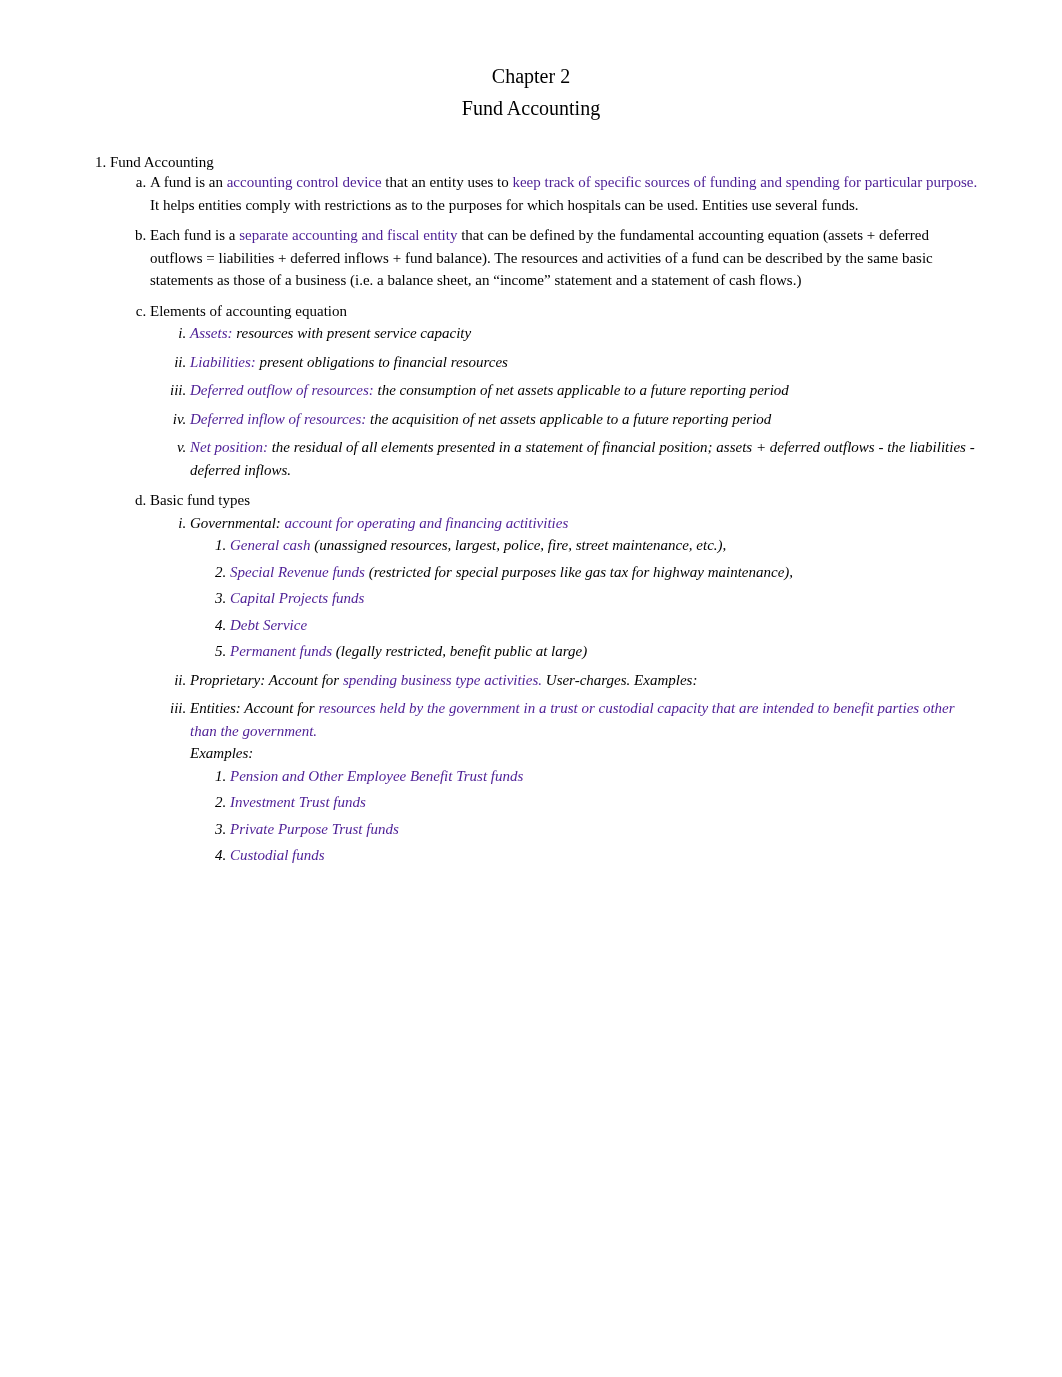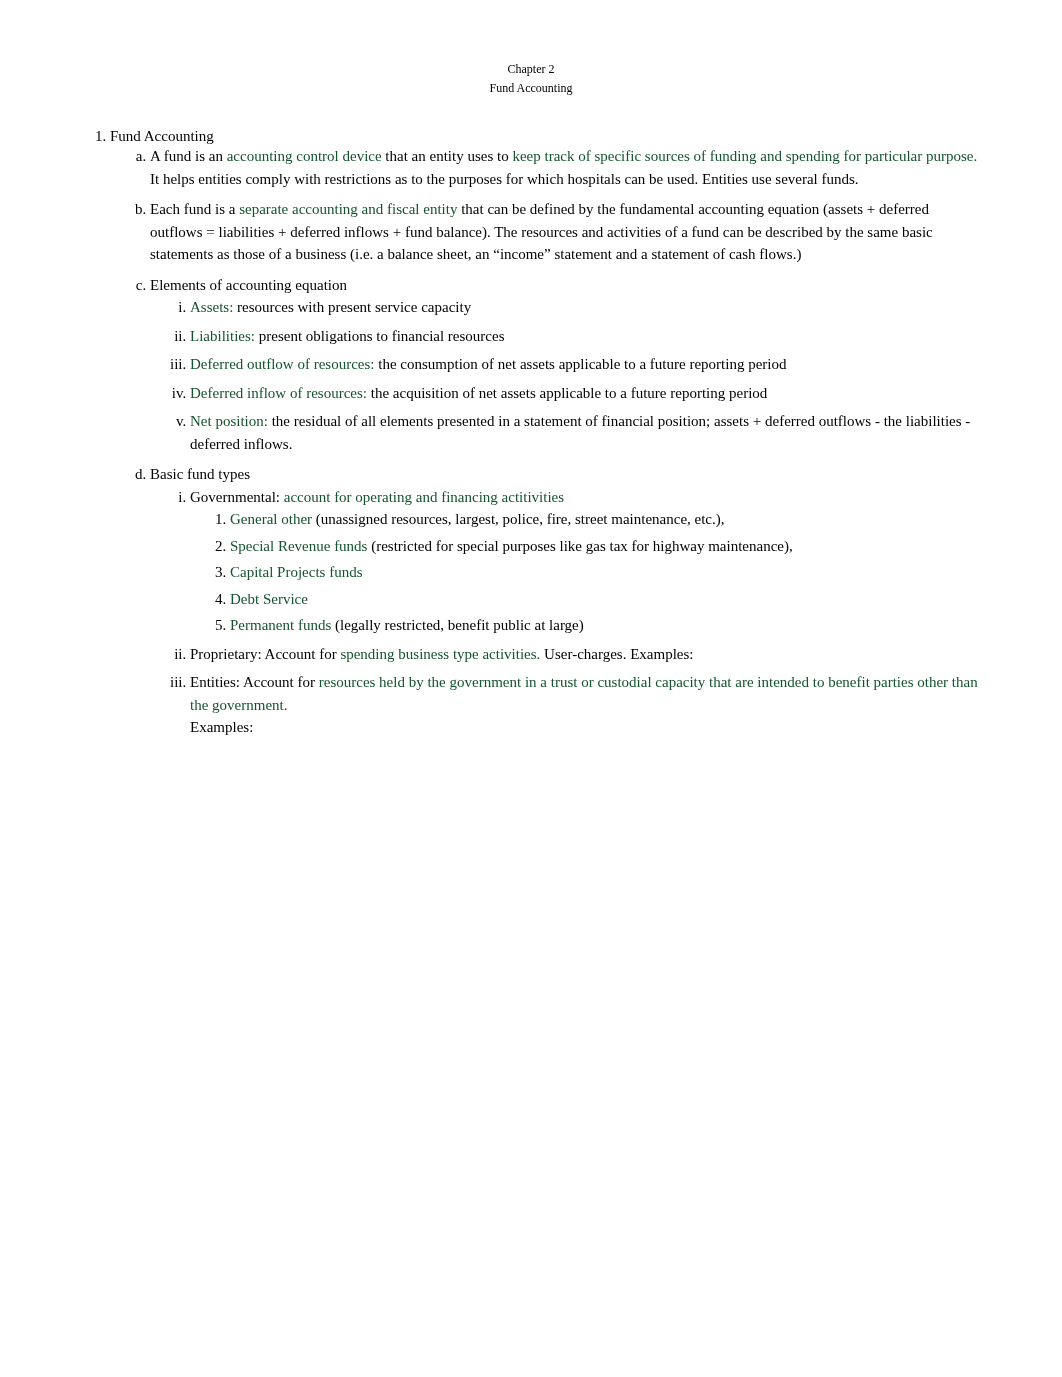--- a/index.html
+++ b/index.html
@@ -17,27 +17,27 @@
       min-height: 1377px;
       padding: 60px 80px 60px 80px;
     }
 
     .page-header {
       text-align: center;
       margin-bottom: 30px;
     }
 
     .page-header h1 {
-      font-size: 12px;
+      font-size: 20px;
       font-weight: normal;
       line-height: 1.6;
     }
 
     .blue {
-      color: #14532d;
+      color: #4c1d95;
       margin-top: 10px;
     }
 
     ol.level1 {
       list-style: decimal;
       padding-left: 30px;
       margin-bottom: 10px;
     }
 
     ol.level1 > li {
@@ -51,20 +51,21 @@
     }
 
     ol.alpha > li {
       margin-bottom: 8px;
       line-height: 1.5;
     }
 
     ol.roman {
       list-style: lower-roman;
       padding-left: 40px;
+      font-style: italic;
     }
 
     ol.roman > li {
       margin-bottom: 6px;
       line-height: 1.5;
     }
 
     ol.decimal {
       list-style: decimal;
       padding-left: 40px;
@@ -120,21 +121,21 @@
       </li>
 
       <li>
         <span>Basic fund types</span>
         <ol class="roman">
 
           <li>
             <span>Governmental: </span><span class="blue">account for operating and financing actitivities</span>
             <ol class="decimal">
               <li>
-                <span class="blue">General other</span><span> (unassigned resources, largest, police, fire, street maintenance, etc.),</span>
+                <span class="blue">General cash</span><span> (unassigned resources, largest, police, fire, street maintenance, etc.),</span>
               </li>
               <li>
                 <span class="blue">Special Revenue funds</span><span> (restricted for special purposes like gas tax for highway maintenance),</span>
               </li>
               <li>
                 <span class="blue">Capital Projects funds</span>
               </li>
               <li>
                 <span class="blue">Debt Service</span>
               </li>
@@ -144,20 +145,34 @@
             </ol>
           </li>
 
           <li>
             <span>Proprietary:  Account for </span><span class="blue">spending business type activities.</span><span> User-charges. Examples:</span>
           </li>
 
           <li>
             <span>Entities:  Account for </span><span class="blue">resources held by the government in a trust or custodial capacity that are intended to benefit parties other than the government.</span><br>
             <span>Examples:</span>
+            <ol class="decimal">
+              <li>
+                <span class="blue">Pension and Other Employee Benefit Trust funds</span>
+              </li>
+              <li>
+                <span class="blue">Investment Trust funds</span>
+              </li>
+              <li>
+                <span class="blue">Private Purpose Trust funds</span>
+              </li>
+              <li>
+                <span class="blue">Custodial funds</span>
+              </li>
+            </ol>
           </li>
 
         </ol>
       </li>
 
     </ol>
   </li>
 </ol>
 
 </body></html>

